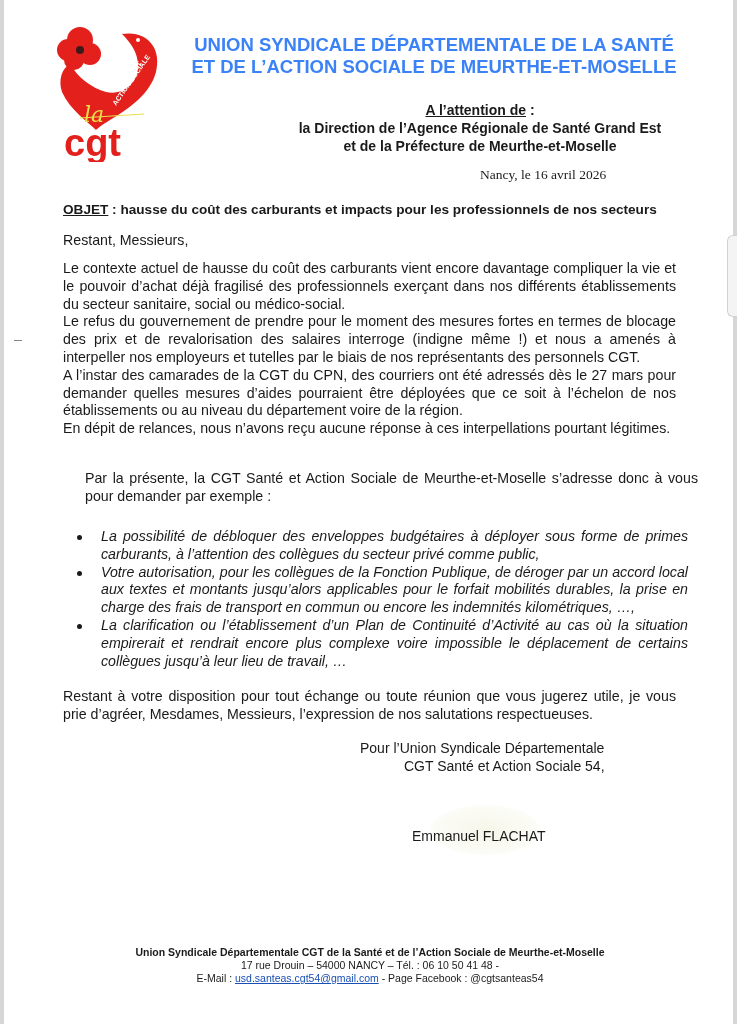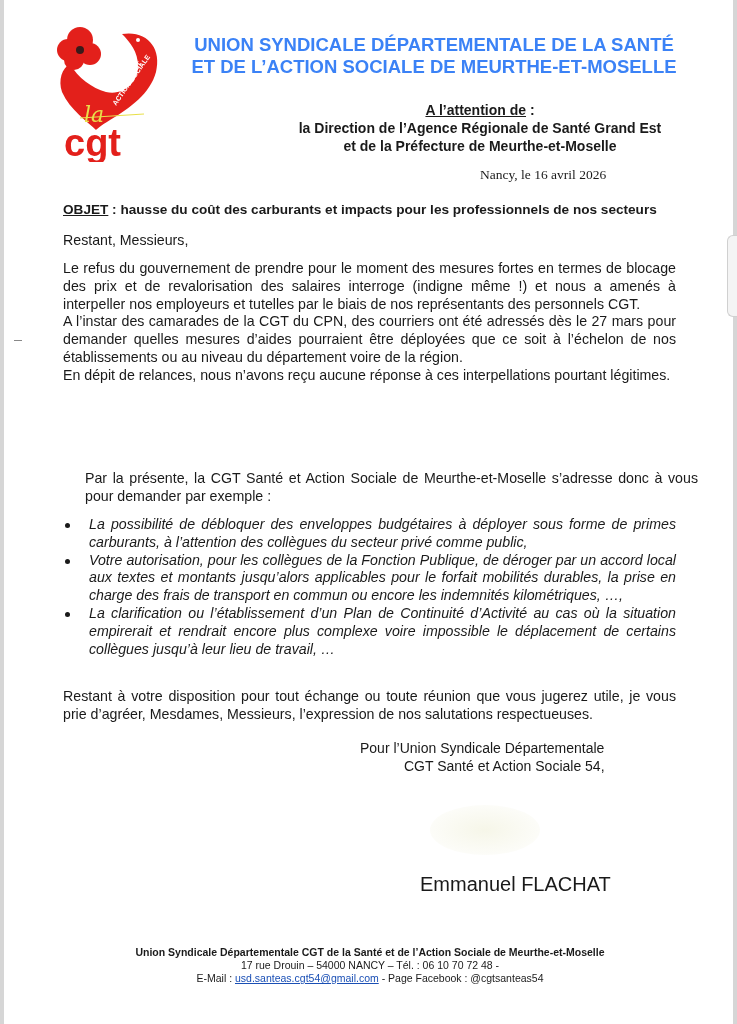--- a/index.html
+++ b/index.html
@@ -14,30 +14,30 @@
   .attention { position: absolute; left: 270px; top: 101px; width: 420px; text-align: center; font-weight: bold; font-size: 14px; line-height: 18px; }
   .attention .att-head { text-decoration: underline; }
   .date { position: absolute; left: 480px; top: 167px; font-family: "Liberation Serif", serif; font-size: 13.5px; }
   .objet { position: absolute; left: 63px; top: 202px; font-weight: bold; font-size: 13.6px; }
   .objet .objet-label { text-decoration: underline; }
   .body-text { position: absolute; left: 63px; width: 613px; font-size: 14.2px; line-height: 17.8px; text-align: justify; }
   .body-text p { margin: 0; }
   .salutation { top: 232px; }
   .para1 { top: 260px; }
   .para2 { top: 470px; margin-left: 22px; }
-  .bullets { position: absolute; left: 63px; top: 516px; width: 613px; margin: 0; padding: 0; list-style: none; font-size: 14.2px; line-height: 17.8px; font-style: italic; }
+  .bullets { position: absolute; left: 63px; top: 516px; width: 613px; margin: 12px; padding: 0; list-style: none; font-size: 14.2px; line-height: 17.8px; font-style: italic; }
   .bullets li { position: relative; padding-left: 26px; text-align: justify; }
   .bullets li .dot { position: absolute; left: 2px; top: 7px; width: 5px; height: 5px; border-radius: 50%; background: #1a1a1a; }
   .closing { top: 688px; }
   .signature-block { position: absolute; left: 340px; top: 739px; font-size: 14px; line-height: 18px; }
   .sig-l1 { padding-left: 20px; }
   .sig-l2 { padding-left: 64px; }
   .sig-l3 { padding-left: 72px; }
   .stamp { position: absolute; left: 430px; top: 805px; width: 110px; height: 50px; border-radius: 50%; background: radial-gradient(ellipse at center, rgba(245,245,230,0.9), rgba(255,255,255,0)); }
-  .signer { position: absolute; left: 412px; top: 873px; font-size: 20px; margin-left: 8px; }
+  .signer { position: absolute; left: 412px; top: 828px; font-size: 14px; }
   .footer { position: absolute; left: 100px; top: 946px; width: 540px; text-align: center; font-size: 10.5px; line-height: 13px; }
   .footer .f-org { font-weight: bold; }
   .footer a { color: #1a4fb5; text-decoration: underline; }
 </style>
 </head>
 <body>
 
 <div class="edge-left"></div>
 <div class="edge-right"></div>
 <div class="side-tab"></div>
@@ -78,20 +78,21 @@
 
 <div class="date">Nancy, le 16 avril 2026</div>
 
 <div class="objet">
   <span class="objet-label">OBJET</span><span> : hausse du coût des carburants et impacts pour les professionnels de nos secteurs</span>
 </div>
 
 <div class="body-text salutation">Restant, Messieurs,</div>
 
 <div class="body-text para1">
+  <p>Le contexte actuel de hausse du coût des carburants vient encore davantage compliquer la vie et le pouvoir d’achat déjà fragilisé des professionnels exerçant dans nos différents établissements du secteur sanitaire, social ou médico-social.</p>
   <p>Le refus du gouvernement de prendre pour le moment des mesures fortes en termes de blocage des prix et de revalorisation des salaires interroge (indigne même !) et nous a amenés à interpeller nos employeurs et tutelles par le biais de nos représentants des personnels CGT.</p>
   <p>A l’instar des camarades de la CGT du CPN, des courriers ont été adressés dès le 27 mars pour demander quelles mesures d’aides pourraient être déployées que ce soit à l’échelon de nos établissements ou au niveau du département voire de la région.</p>
   <p>En dépit de relances, nous n’avons reçu aucune réponse à ces interpellations pourtant légitimes.</p>
 </div>
 
 <div class="body-text para2">Par la présente, la CGT Santé et Action Sociale de Meurthe-et-Moselle s’adresse donc à vous pour demander par exemple :</div>
 
 <ul class="bullets">
   <li><span class="dot"></span><span>La possibilité de débloquer des enveloppes budgétaires à déployer sous forme de primes carburants, à l’attention des collègues du secteur privé comme public,</span></li>
   <li><span class="dot"></span><span>Votre autorisation, pour les collègues de la Fonction Publique, de déroger par un accord local aux textes et montants jusqu’alors applicables pour le forfait mobilités durables, la prise en charge des frais de transport en commun ou encore les indemnités kilométriques, …,</span></li>
@@ -102,15 +103,15 @@
 
 <div class="signature-block">
   <div class="sig-l1">Pour l’Union Syndicale Départementale</div>
   <div class="sig-l2">CGT Santé et Action Sociale 54,</div>
 </div>
 <div class="stamp"></div>
 <div class="signer">Emmanuel FLACHAT</div>
 
 <div class="footer">
   <div class="f-org">Union Syndicale Départementale CGT de la Santé et de l’Action Sociale de Meurthe-et-Moselle</div>
-  <div>17 rue Drouin – 54000 NANCY – Tél. : 06 10 70 72 48 -</div>
+  <div>17 rue Drouin – 54000 NANCY – Tél. : 06 10 50 41 48 -</div>
   <div><span>E-Mail : </span><a>usd.santeas.cgt54@gmail.com</a><span> - Page Facebook : @cgtsanteas54</span></div>
 </div>
 
 </body></html>

